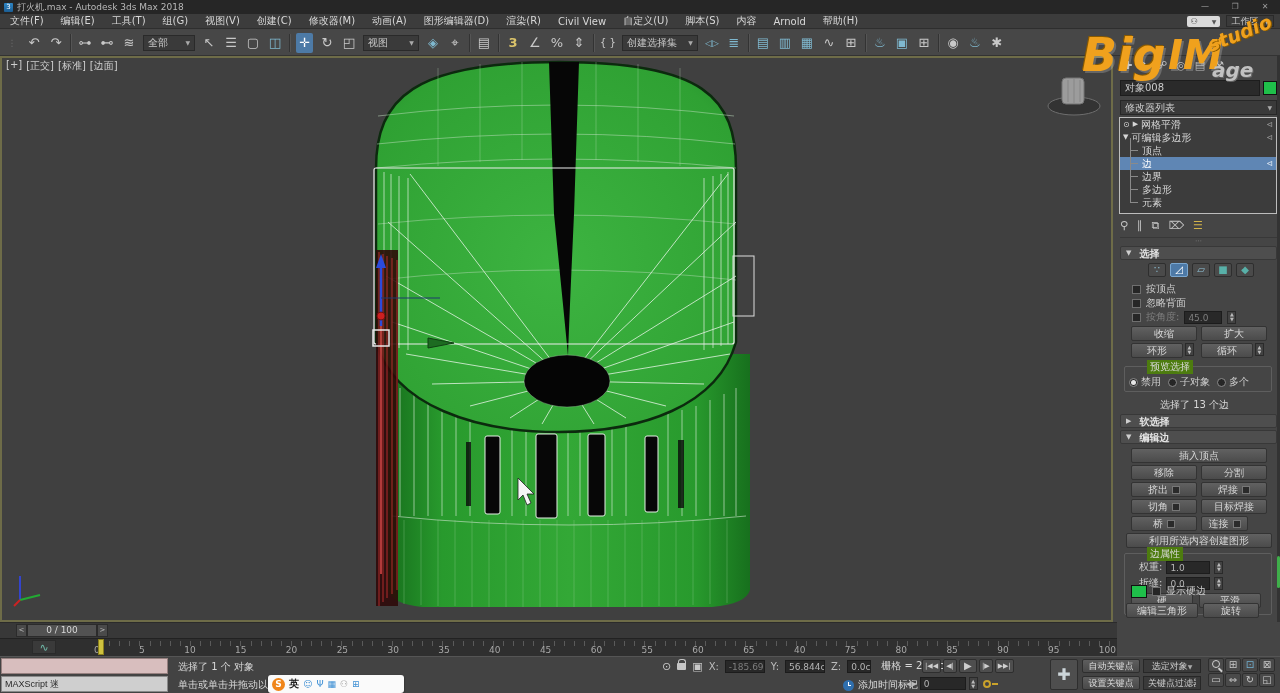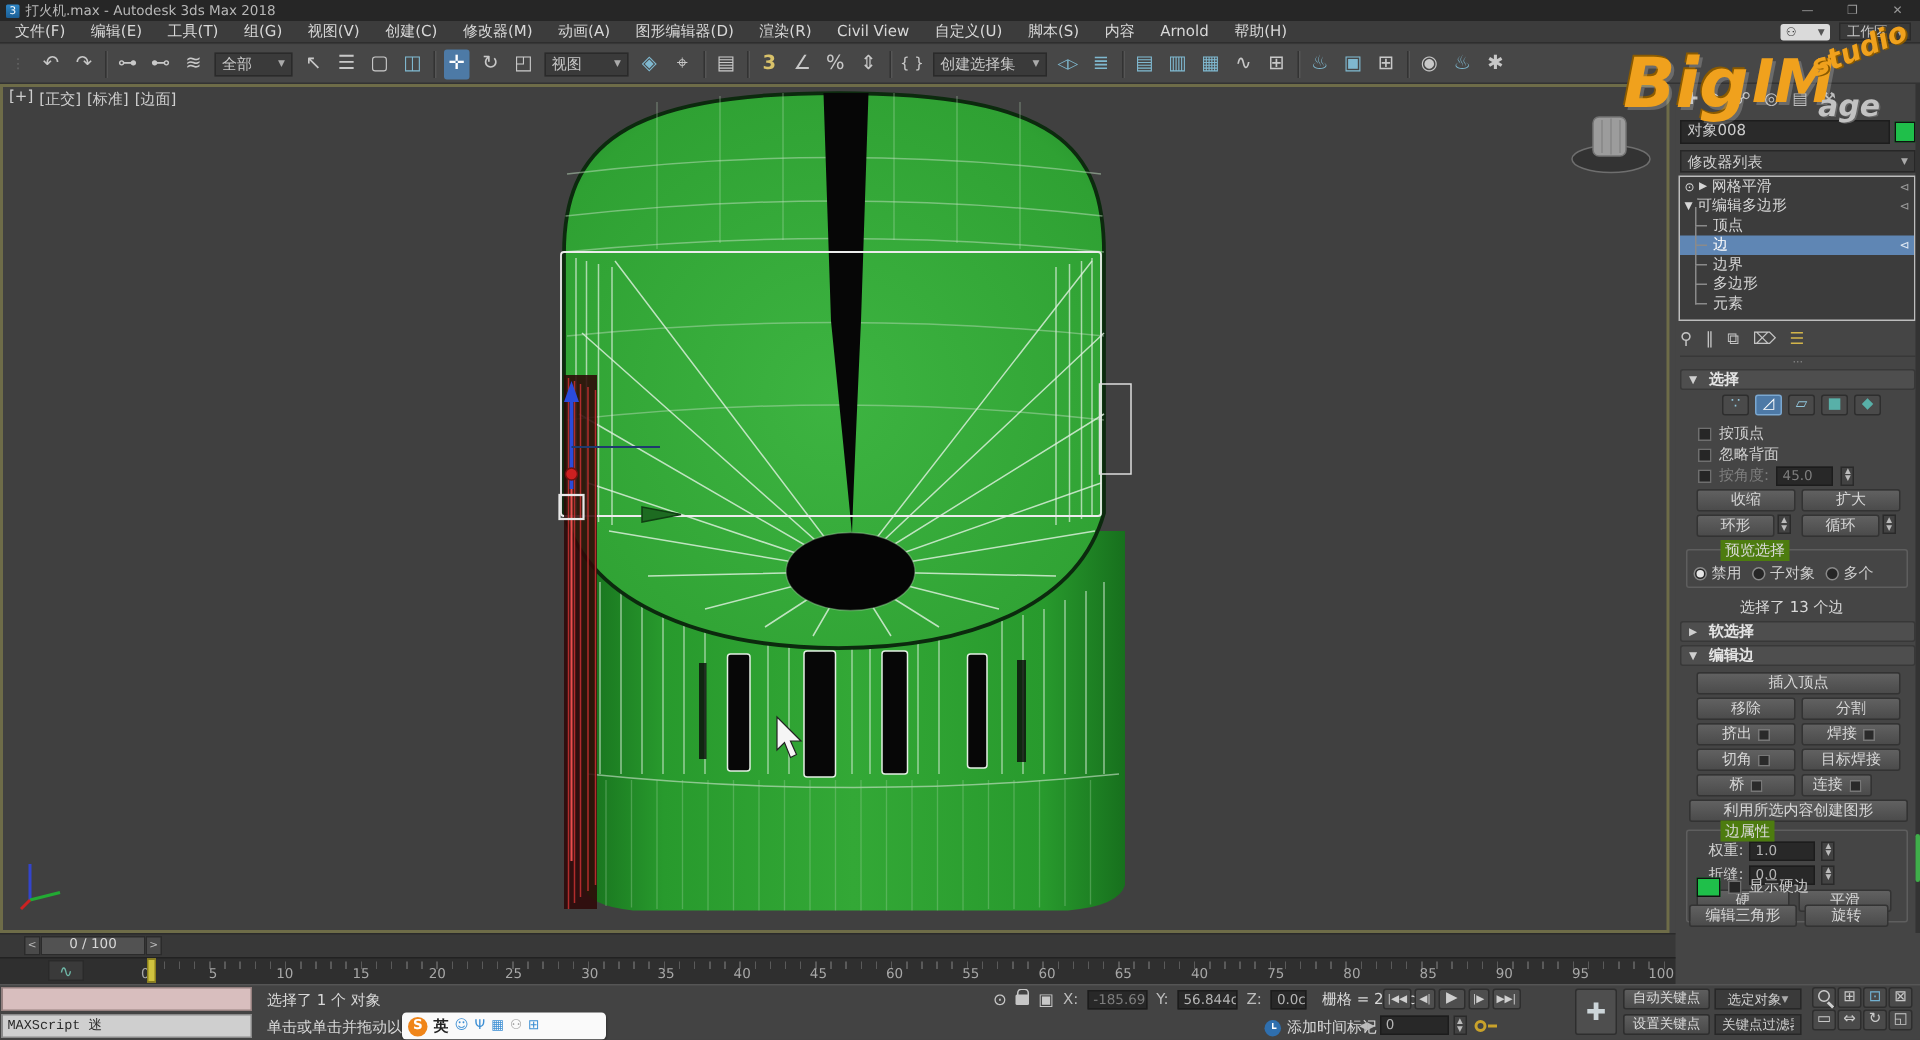--- a/index.html
+++ b/index.html
@@ -69,21 +69,21 @@
   #tshandle{width:70px;height:13px;background:#525252;border:1px solid #2b2b2b;color:#d8d8d8;font-size:9px;line-height:11px;text-align:center}
   #ruler{left:0;top:638px;width:1117px;height:18px;background:#2f2f2f;border-top:1px solid #222}
   #ruler .mticks{position:absolute;left:99px;right:6px;top:2px;height:5px;background:repeating-linear-gradient(90deg,#5a5a5a 0 1px,transparent 1px 10.1px)}
   #ticklabels{position:absolute;left:94px;width:1022px;top:6px;display:flex;justify-content:space-between}
   #ticklabels span{color:#a8a8a8;font-size:9px}
   #tmarker{left:98px;top:639px;width:6px;height:16px;background:#cfc23f;border:1px solid #8a7f1d}
   #minicurve{left:32px;top:640px;width:24px;height:14px;color:#6fb8a8;font-size:11px;text-align:center;line-height:13px;background:#3a3a3a;border:1px solid #2a2a2a}
   
   #statusbar{left:0;top:656px;width:1280px;height:37px;background:#434343;border-top:1px solid #555}
   #mxs1{left:1px;top:658px;width:167px;height:16px;background:#d8bebe;border:1px solid #96807f}
-  #mxs2{left:1px;top:676px;width:167px;height:16px;background:#cfcfcf;border:1px solid #8a8a8a;color:#2a2a2a;font-size:9px;line-height:14px;padding:0 3px;font-family:Liberation Mono, monospace}
+  #mxs2{left:1px;top:676px;width:167px;height:16px;background:#cfcfcf;border:1px solid #8a8a8a;color:#2a2a2a;font-size:9px;line-height:14px;padding:0 3px;font-family:Liberation Sans, sans-serif}
   .stext{color:#d8d8d8;font-size:10px;white-space:nowrap}
   .coordlbl{color:#bdbdbd;font-size:10px}
   #sogou{left:268px;top:675px;width:136px;height:18px;background:#fafafa;border-radius:3px;box-shadow:0 1px 2px #0008;display:flex;align-items:center;gap:4px;padding:0 4px}
   #sogou .slogo{width:13px;height:13px;border-radius:50%;background:#f08519;color:#fff;font-size:9px;font-weight:bold;text-align:center;line-height:13px}
   #sogou .ime{color:#222;font-size:10px;font-weight:bold}
   #sogou .ii{color:#3d8fd4;font-size:9px}
   .lock{width:9px;height:7px;background:#c6c6c6;border-radius:1px;position:relative;display:inline-block}
   .lock::before{content:"";position:absolute;left:1px;top:-4px;width:6px;height:4px;border:1.5px solid #c6c6c6;border-bottom:none;border-radius:3px 3px 0 0}
   .clk{width:11px;height:11px;border-radius:50%;background:#2f6fae;position:relative;display:inline-block}
   .clk::after{content:"";position:absolute;left:5px;top:2px;width:1px;height:4px;background:#fff}

